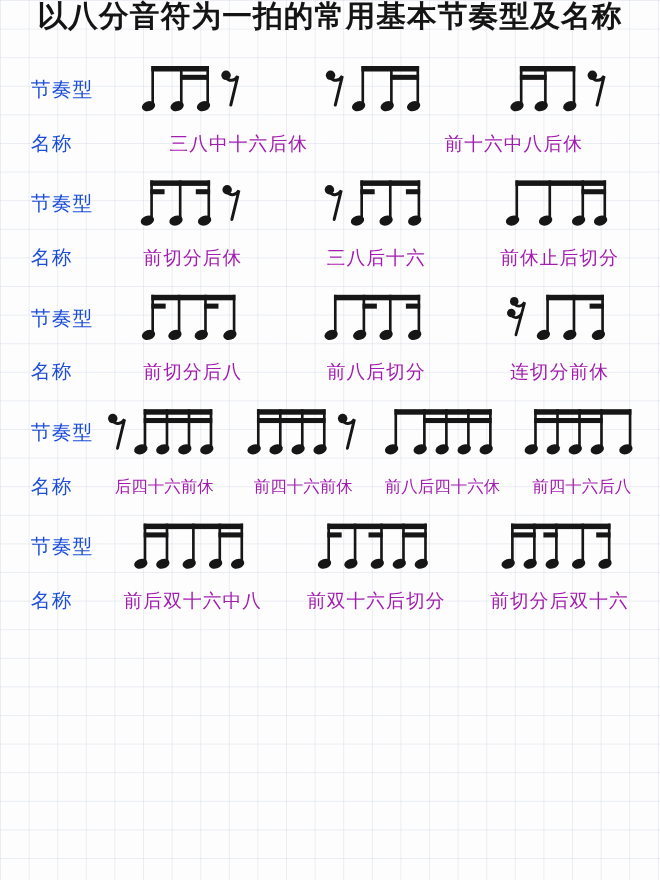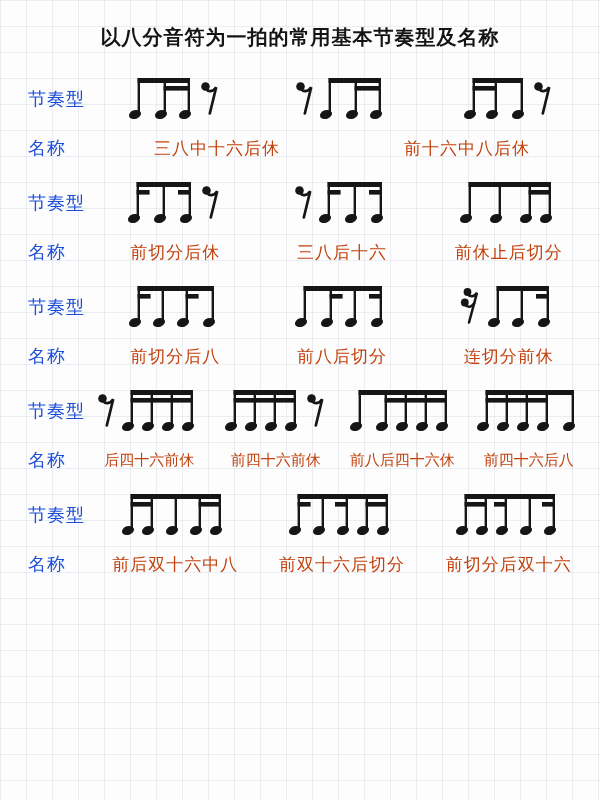--- a/index.html
+++ b/index.html
@@ -7,35 +7,35 @@
     width:600px; height:800px; overflow:hidden;
     background-color:#fdfdfe;
     background-image:
       linear-gradient(to right, rgba(203,211,222,0.38) 1px, transparent 1px),
       linear-gradient(to bottom, rgba(203,211,222,0.38) 1px, transparent 1px);
     background-size:26px 26px;
     font-family:"DejaVu Sans","Liberation Sans",sans-serif;
   }
   .page { width:600px; height:800px; }
   .title {
-    text-align:center; font-size:20px; font-weight:900; color:#141414;
-    padding-top:26px; letter-spacing:1px; line-height:1.15;
+    text-align:center; font-size:27px; font-weight:900; color:#141414;
+    letter-spacing:1px; line-height:1.15;
   }
   .rows { margin-top:16px; padding:0 8px; }
   .row { height:104px; }
   .line { display:flex; align-items:center; }
   .pattern-line { height:68px; }
   .name-line { height:30px;align-items:center; }
   .row-label {
     flex:0 0 84px; box-sizing:border-box; padding-left:20px;
     font-size:18px; color:#1d4ed8; letter-spacing:1px;
   }
   .cell { flex:1; display:flex; justify-content:center; align-items:center; }
   .name-cell {
-    color:#c2410c; font-size:17px; font-weight:500; letter-spacing:1px;
+    color:#a21caf; font-size:17px; font-weight:500; letter-spacing:1px;
     text-align:center;
   }
   .cols-4 .name-cell { font-size:15px; letter-spacing:0; }
   .cols-4 .row-label { flex-basis:78px; }
   svg { display:block; }
 </style>
 </head>
 <body>
 
 <div class="page">

